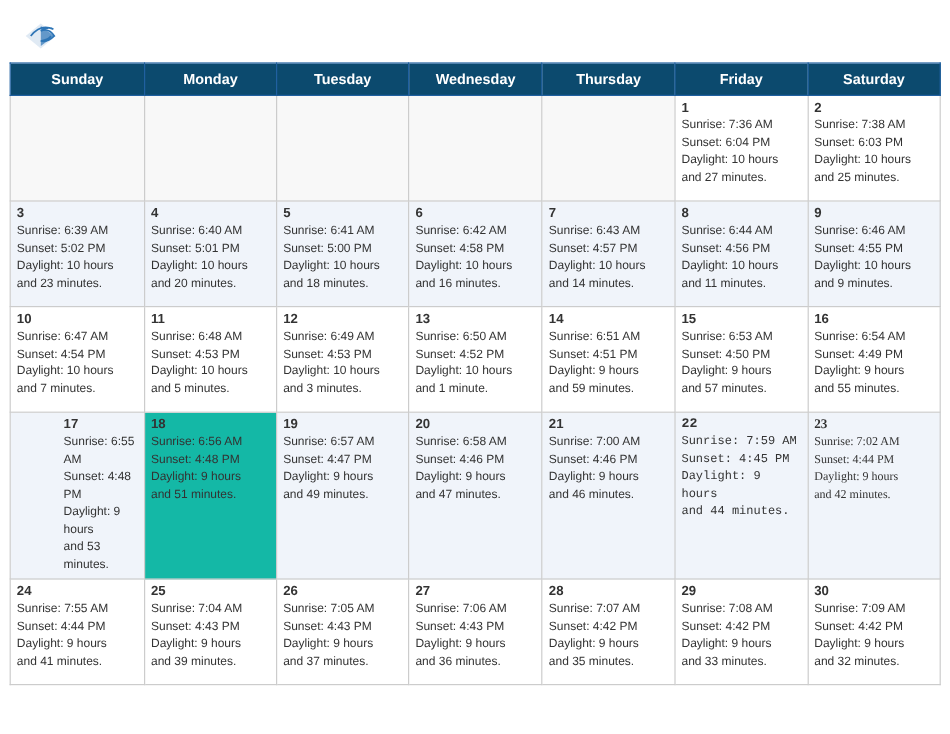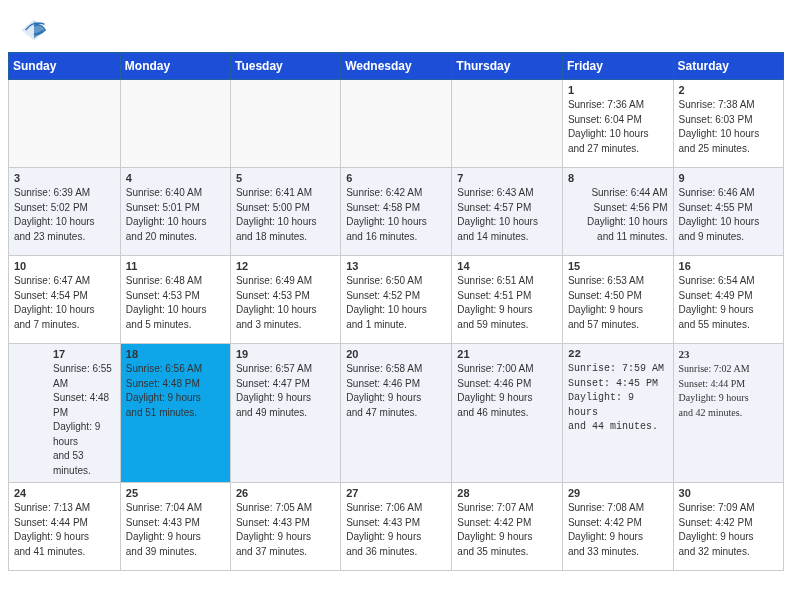--- a/index.html
+++ b/index.html
@@ -47,26 +47,26 @@
       font-size: 14px;
       color: #555;
     }
     .calendar {
       width: 100%;
       border-collapse: collapse;
       border: 1px solid #ccc;
       margin: 0 0 0 0;
     }
     .calendar th {
-      background-color: #1d4ed8;
+      background-color: #0c4a6e;
       color: #fff;
       font-size: 12px;
       font-weight: bold;
       padding: 6px 4px;
-      text-align: left;
+      text-align: center;
       border: 1px solid #2060a0;
       margin-top: 29px;
     }
     .calendar td {
       vertical-align: top;
       border: 1px solid #ccc;
       padding: 4px 5px;
       font-size: 10.5px;
       color: #333;
       width: 113px;
@@ -184,21 +184,21 @@
           </td>
           <td style="background: rgb(240, 244, 250);">
             <div class="day-number">7</div>
             <div class="day-info" style="white-space: pre-line;">Sunrise: 6:43 AM
 Sunset: 4:57 PM
 Daylight: 10 hours
 and 14 minutes.</div>
           </td>
           <td style="background: rgb(240, 244, 250);">
             <div class="day-number">8</div>
-            <div class="day-info" style="white-space: pre-line; text-align: right;">Sunrise: 6:44 AM
+            <div class="day-info" style="white-space: pre-line;">Sunrise: 6:44 AM
 Sunset: 4:56 PM
 Daylight: 10 hours
 and 11 minutes.</div>
           </td>
           <td style="background: rgb(240, 244, 250);">
             <div class="day-number">9</div>
             <div class="day-info" style="white-space: pre-line;">Sunrise: 6:46 AM
 Sunset: 4:55 PM
 Daylight: 10 hours
 and 9 minutes.</div>
@@ -256,21 +256,21 @@
           </td>
         </tr>
         <tr>
           <td style="background: rgb(240, 244, 250); padding-left: 44px;">
             <div class="day-number">17</div>
             <div class="day-info" style="white-space: pre-line;">Sunrise: 6:55 AM
 Sunset: 4:48 PM
 Daylight: 9 hours
 and 53 minutes.</div>
           </td>
-          <td style="background: #0ea5e9; margin-top: 45px;">
+          <td style="background: #14b8a6; margin-top: 45px;">
             <div class="day-number">18</div>
             <div class="day-info" style="white-space: pre-line;">Sunrise: 6:56 AM
 Sunset: 4:48 PM
 Daylight: 9 hours
 and 51 minutes.</div>
           </td>
           <td style="background: rgb(240, 244, 250);">
             <div class="day-number">19</div>
             <div class="day-info" style="white-space: pre-line;">Sunrise: 6:57 AM
 Sunset: 4:47 PM
@@ -302,21 +302,21 @@
             <div class="day-number">23</div>
             <div class="day-info" style="white-space: pre-line;">Sunrise: 7:02 AM
 Sunset: 4:44 PM
 Daylight: 9 hours
 and 42 minutes.</div>
           </td>
         </tr>
         <tr>
           <td>
             <div class="day-number">24</div>
-            <div class="day-info" style="white-space: pre-line;">Sunrise: 7:13 AM
+            <div class="day-info" style="white-space: pre-line;">Sunrise: 7:55 AM
 Sunset: 4:44 PM
 Daylight: 9 hours
 and 41 minutes.</div>
           </td>
           <td>
             <div class="day-number">25</div>
             <div class="day-info" style="white-space: pre-line;">Sunrise: 7:04 AM
 Sunset: 4:43 PM
 Daylight: 9 hours
 and 39 minutes.</div>

